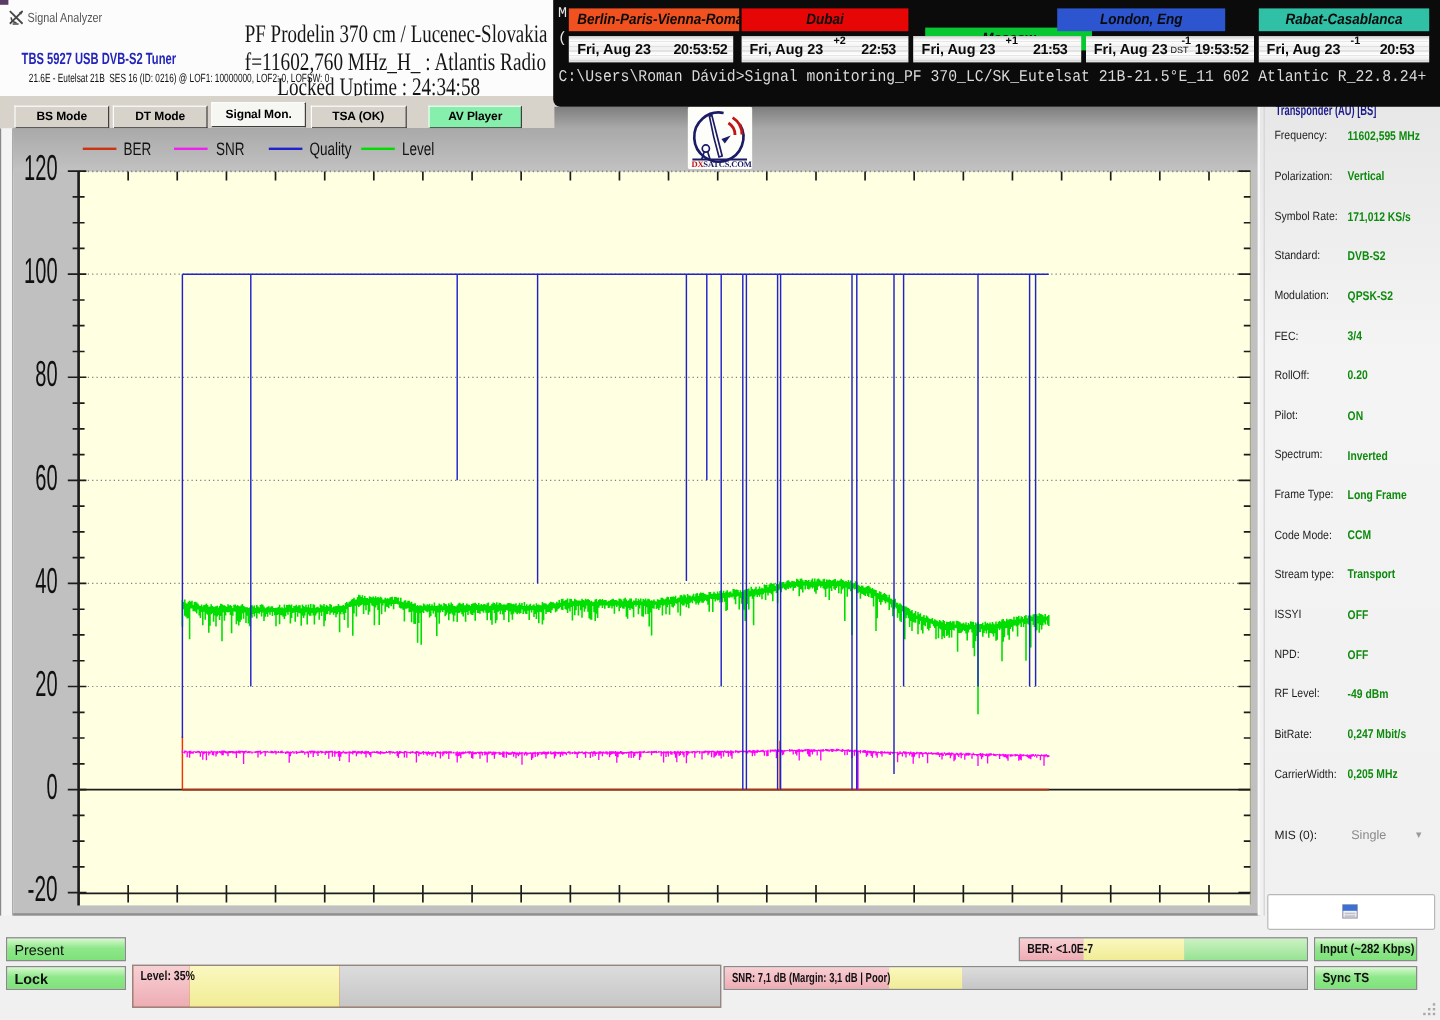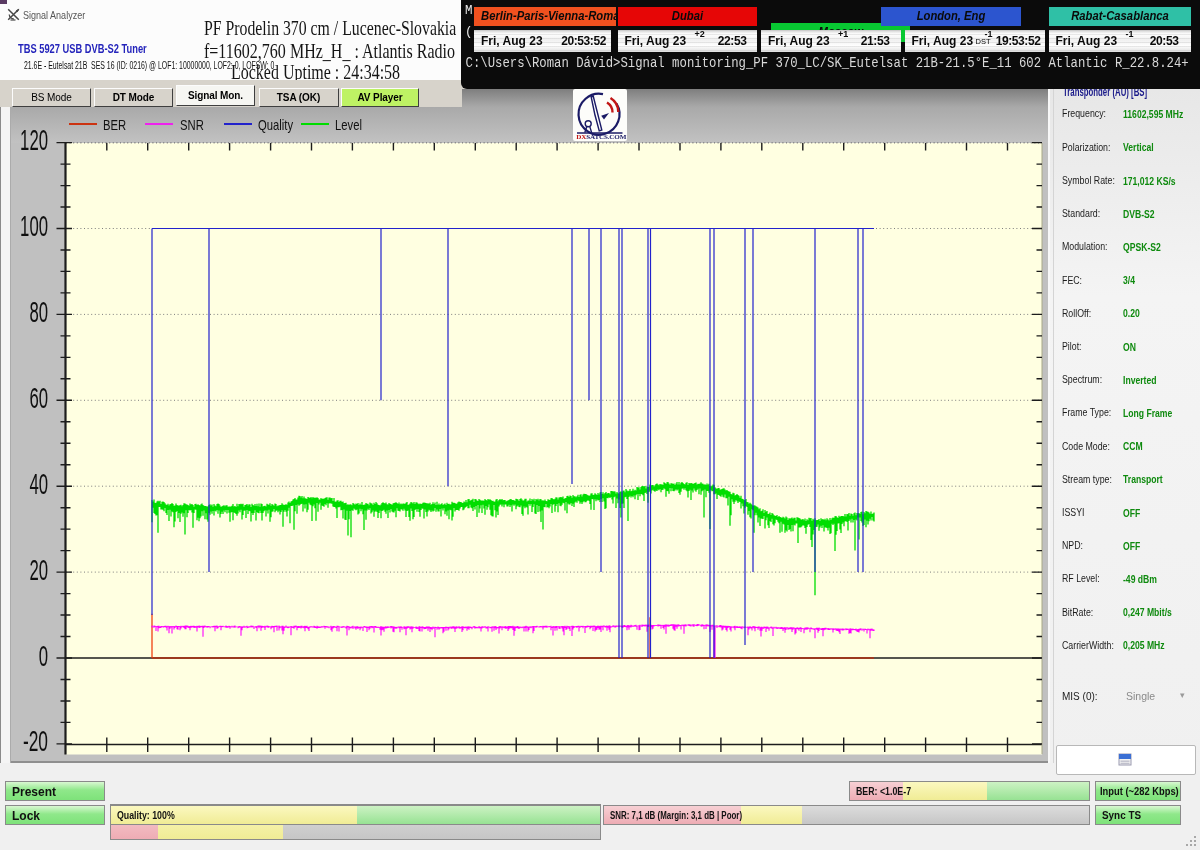--- a/index.html
+++ b/index.html
@@ -13,25 +13,25 @@
 <path d="M8.8 3.4 l 3.4 -1.6 -1.6 3.4 z" fill="#474747"></path>
 <path d="M3.5 13 h 5" stroke="#474747" stroke-width="1.2"></path>
 </svg>
 <div style="position:absolute;left:23px;top:8.5px;font-size:11px;color:#565656;transform:scaleX(0.82);transform-origin:0 0;white-space:nowrap">Signal Analyzer</div>
 <div style="position:absolute;left:18px;top:41px;font-size:13.5px;font-weight:bold;color:#2424bb;transform:scaleX(0.69);transform-origin:0 0;white-space:nowrap">TBS 5927 USB DVB-S2 Tuner</div>
 <div style="position:absolute;left:24px;top:60px;font-size:10px;color:#101010;transform:scaleX(0.69);transform-origin:0 0;white-space:nowrap">21.6E - Eutelsat 21B&nbsp; SES 16 (ID: 0216) @ LOF1: 10000000, LOF2: 0, LOFSW: 0</div>
 <div style="position:absolute;left:204px;top:16px;font-family:'Liberation Serif',serif;font-size:21px;color:#151515;white-space:nowrap;transform:scaleX(0.752);transform-origin:0 0">PF Prodelin 370 cm / Lucenec-Slovakia</div>
 <div style="position:absolute;left:204px;top:38.5px;font-family:'Liberation Serif',serif;font-size:21px;color:#151515;white-space:nowrap;transform:scaleX(0.763);transform-origin:0 0">f=11602,760 MHz_H_ : Atlantis Radio</div>
 <div style="position:absolute;left:231px;top:59.5px;font-family:'Liberation Serif',serif;font-size:21px;color:#151515;white-space:nowrap;transform:scaleX(0.761);transform-origin:0 0">Locked Uptime : 24:34:58</div>
 <div style="position:absolute;left:0;top:80px;width:1200px;height:27px;background:#d7d3cb"></div>
-<div style="position:absolute;left:12px;top:88px;width:79px;height:19px;background:#d7d3cb;border:1px solid;border-color:#fcfcfc #3f3f3f #3f3f3f #fcfcfc;box-sizing:border-box;text-align:center;font-size:10px;font-weight:normal;line-height:17px;letter-spacing:-0.1px">BS Mode</div>
+<div style="position:absolute;left:12px;top:88px;width:79px;height:19px;background:#d7d3cb;border:1px solid;border-color:#fcfcfc #3f3f3f #3f3f3f #fcfcfc;box-sizing:border-box;text-align:center;font-size:10px;font-weight:bold;line-height:17px;letter-spacing:-0.1px">BS Mode</div>
     <div style="position:absolute;left:94px;top:88px;width:79px;height:19px;background:#d7d3cb;border:1px solid;border-color:#fcfcfc #3f3f3f #3f3f3f #fcfcfc;box-sizing:border-box;text-align:center;font-size:10px;font-weight:bold;line-height:17px;letter-spacing:-0.1px">DT Mode</div>
     <div style="position:absolute;left:176px;top:85px;width:79px;height:21px;background:#f6f6f2;border:1px solid;border-color:#fcfcfc #3f3f3f #3f3f3f #fcfcfc;box-sizing:border-box;text-align:center;font-size:10px;font-weight:bold;line-height:20px;letter-spacing:-0.1px">Signal Mon.</div>
     <div style="position:absolute;left:258.5px;top:88px;width:80px;height:19px;background:#d7d3cb;border:1px solid;border-color:#fcfcfc #3f3f3f #3f3f3f #fcfcfc;box-sizing:border-box;text-align:center;font-size:10px;font-weight:bold;line-height:17px;letter-spacing:-0.1px">TSA (OK)</div>
-    <div style="position:absolute;left:341px;top:88px;width:78px;height:19px;background:#bef264;border:1px solid;border-color:#fcfcfc #3f3f3f #3f3f3f #fcfcfc;box-sizing:border-box;text-align:center;font-size:10px;font-weight:bold;line-height:17px;letter-spacing:-0.1px">AV Player</div>
+    <div style="position:absolute;left:357px;top:88px;width:78px;height:19px;background:#86efac;border:1px solid;border-color:#fcfcfc #3f3f3f #3f3f3f #fcfcfc;box-sizing:border-box;text-align:center;font-size:10px;font-weight:bold;line-height:17px;letter-spacing:-0.1px">AV Player</div>
 <div style="position:absolute;left:0;top:107px;width:10px;height:656px;background:#f4f4f4;border-left:1px solid #8a8a8a;box-sizing:border-box"></div>
 <div style="position:absolute;left:10px;top:107px;width:1px;height:656px;background:#ababab"></div>
 <div style="position:absolute;left:11px;top:107px;width:1039px;height:656px;background:#c0c0c0;border-top:1px solid #909090;box-sizing:border-box"></div>
 <div style="position:absolute;left:11px;top:107px;width:1039px;height:36px;background:linear-gradient(180deg,#a9a9a9,#c2c2c2)"></div>
 <div style="position:absolute;left:462px;top:89px;width:588px;height:18px;background:linear-gradient(180deg,#7e7e7e,#a9a9a9)"></div>
 <div style="position:absolute;left:11px;top:761px;width:1039px;height:2px;background:#8f8f8f"></div>
 <div style="position:absolute;left:1048px;top:89px;width:2px;height:674px;background:#f8f8f8"></div>
 <svg style="position:absolute;left:0;top:107px" width="1050" height="656" viewBox="0 107 1050 656">
 <rect x="66" y="143" width="976" height="611.5" fill="#ffffe1"></rect>
 <path d="M66 142.6H1042M66 228.5H1042M66 314.4H1042M66 400.3H1042M66 486.2H1042M66 572.1H1042" stroke="#7e7e7e" stroke-width="1" stroke-dasharray="1 2.6" fill="none"></path>
@@ -108,46 +108,41 @@
     <div style="position:absolute;left:1180px;top:690px;font-size:9px;color:#9a9a9a">▾</div>
     <div style="position:absolute;left:1056px;top:745px;width:140px;height:30px;background:#ffffff;border:1px solid #b8b8b8;border-radius:2px;box-sizing:border-box"></div>
 <svg style="position:absolute;left:1118px;top:753px" width="14" height="13">
       <rect x="1" y="1" width="12" height="11" fill="#f2f2f2" stroke="#9a9ab0"></rect>
       <rect x="1" y="1" width="12" height="5" fill="#3b6fd4"></rect>
       <rect x="2.5" y="7.5" width="9" height="1.4" fill="#c0c0cc"></rect>
       <rect x="2.5" y="9.7" width="9" height="1.4" fill="#c0c0cc"></rect>
     </svg>
 <div style="position:absolute;left:5px;top:781px;width:100px;height:19.5px;border:1px solid #8a8a8a;box-sizing:border-box;background:#cacaca;overflow:hidden">
       <div style="position:absolute;left:0px;top:0;width:98px;height:100%;background:linear-gradient(180deg,#d9f8d2,#8fe88a 45%,#7ee27a)"></div>
-      <div style="position:absolute;left:6px;top:2.5px;font-weight:bold;color:#111;white-space:nowrap;font-size:12px;">Present</div>
+      <div style="position:absolute;left:6px;top:2.5px;font-weight:normal;color:#111;white-space:nowrap;font-size:12px;">Present</div>
     </div>
     <div style="position:absolute;left:110px;top:804px;width:491px;height:36px;border:1px solid #8a8a8a;box-sizing:border-box;background:#c2410c;overflow:hidden">
       <div style="position:absolute;left:0px;top:0;width:47px;height:100%;background:linear-gradient(180deg,#f7d0d4,#eeacb4)"></div>
       <div style="position:absolute;left:47px;top:0;width:125px;height:100%;background:linear-gradient(180deg,#fbf8c0,#f0ec95)"></div>
       <div style="position:absolute;left:172px;top:0;width:319px;height:100%;background:linear-gradient(180deg,#dcdcdc,#c6c6c6)"></div>
       <div style="position:absolute;left:6px;top:2.5px;font-weight:bold;color:#111;white-space:nowrap;font-size:11px;transform:scaleX(0.8);transform-origin:0 0;">Level: 35%</div>
     </div>
     <div style="position:absolute;left:849px;top:781px;width:241px;height:19.5px;border:1px solid #8a8a8a;box-sizing:border-box;background:#cacaca;overflow:hidden">
       <div style="position:absolute;left:0px;top:0;width:53px;height:100%;background:linear-gradient(180deg,#f7d0d4,#eeacb4)"></div>
       <div style="position:absolute;left:53px;top:0;width:84px;height:100%;background:linear-gradient(180deg,#fbf8c0,#f0ec95)"></div>
       <div style="position:absolute;left:137px;top:0;width:104px;height:100%;background:linear-gradient(180deg,#cdf2c4,#97e293)"></div>
       <div style="position:absolute;left:6px;top:2.5px;font-weight:bold;color:#111;white-space:nowrap;font-size:11px;transform:scaleX(0.8);transform-origin:0 0;">BER: &lt;1.0E-7</div>
     </div>
     <div style="position:absolute;left:1095px;top:781px;width:86px;height:19.5px;border:1px solid #8a8a8a;box-sizing:border-box;background:#cacaca;overflow:hidden">
       <div style="position:absolute;left:0px;top:0;width:84px;height:100%;background:linear-gradient(180deg,#d9f8d2,#8fe88a 45%,#7ee27a)"></div>
       <div style="position:absolute;left:4px;top:2.5px;font-weight:bold;color:#111;white-space:nowrap;font-size:11px;transform:scaleX(0.85);transform-origin:0 0;">Input (~282 Kbps)</div>
     </div>
     <div style="position:absolute;left:5px;top:805px;width:100px;height:19.5px;border:1px solid #8a8a8a;box-sizing:border-box;background:#cacaca;overflow:hidden">
       <div style="position:absolute;left:0px;top:0;width:98px;height:100%;background:linear-gradient(180deg,#d9f8d2,#8fe88a 45%,#7ee27a)"></div>
       <div style="position:absolute;left:6px;top:2.5px;font-weight:bold;color:#111;white-space:nowrap;font-size:12px;">Lock</div>
-    </div>
-    <div style="position:absolute;left:110px;top:805px;width:491px;height:19.5px;border:1px solid #8a8a8a;box-sizing:border-box;background:#cacaca;overflow:hidden">
-      <div style="position:absolute;left:0px;top:0;width:246px;height:100%;background:linear-gradient(180deg,#fbf8c0,#f0ec95)"></div>
-      <div style="position:absolute;left:246px;top:0;width:245px;height:100%;background:linear-gradient(180deg,#cdf2c4,#97e293)"></div>
-      <div style="position:absolute;left:6px;top:2.5px;font-weight:bold;color:#111;white-space:nowrap;font-size:11px;transform:scaleX(0.8);transform-origin:0 0;">Quality: 100%</div>
     </div>
     <div style="position:absolute;left:603px;top:805px;width:487px;height:19.5px;border:1px solid #8a8a8a;box-sizing:border-box;background:#cacaca;overflow:hidden">
       <div style="position:absolute;left:0px;top:0;width:137px;height:100%;background:linear-gradient(180deg,#f7d0d4,#eeacb4)"></div>
       <div style="position:absolute;left:137px;top:0;width:61px;height:100%;background:linear-gradient(180deg,#fbf8c0,#f0ec95)"></div>
       <div style="position:absolute;left:198px;top:0;width:289px;height:100%;background:linear-gradient(180deg,#dcdcdc,#c6c6c6)"></div>
       <div style="position:absolute;left:6px;top:2.5px;font-weight:bold;color:#111;white-space:nowrap;font-size:11px;transform:scaleX(0.72);transform-origin:0 0;">SNR: 7,1 dB (Margin: 3,1 dB | Poor)</div>
     </div>
     <div style="position:absolute;left:1095px;top:805px;width:86px;height:19.5px;border:1px solid #8a8a8a;box-sizing:border-box;background:#cacaca;overflow:hidden">
       <div style="position:absolute;left:0px;top:0;width:84px;height:100%;background:linear-gradient(180deg,#d9f8d2,#8fe88a 45%,#7ee27a)"></div>
       <div style="position:absolute;left:6px;top:2.5px;font-weight:bold;color:#111;white-space:nowrap;font-size:11px;transform:scaleX(0.9);transform-origin:0 0;">Sync TS</div>

